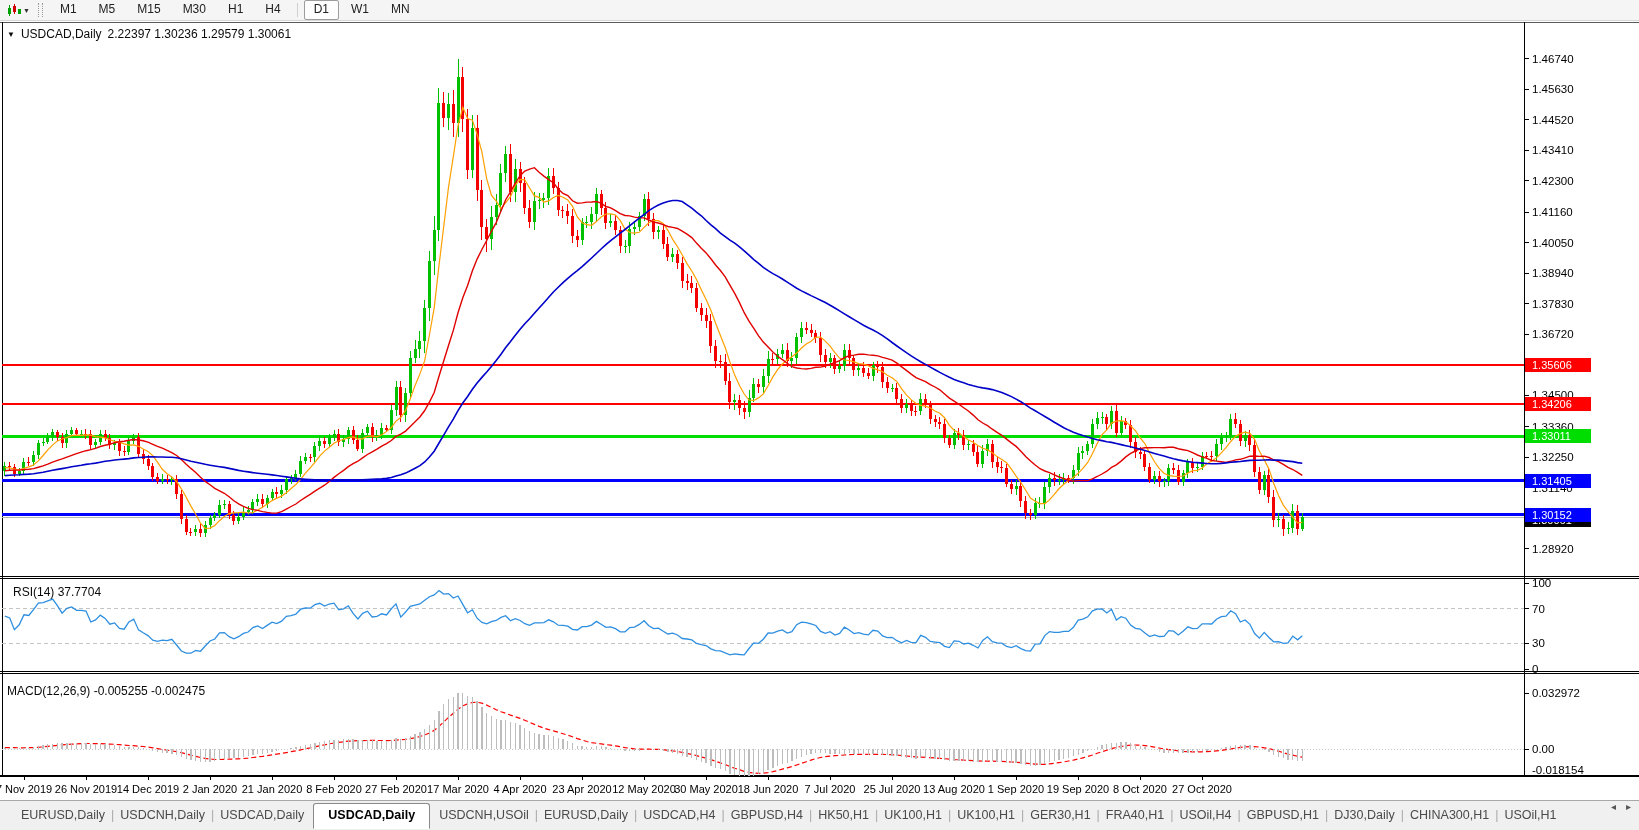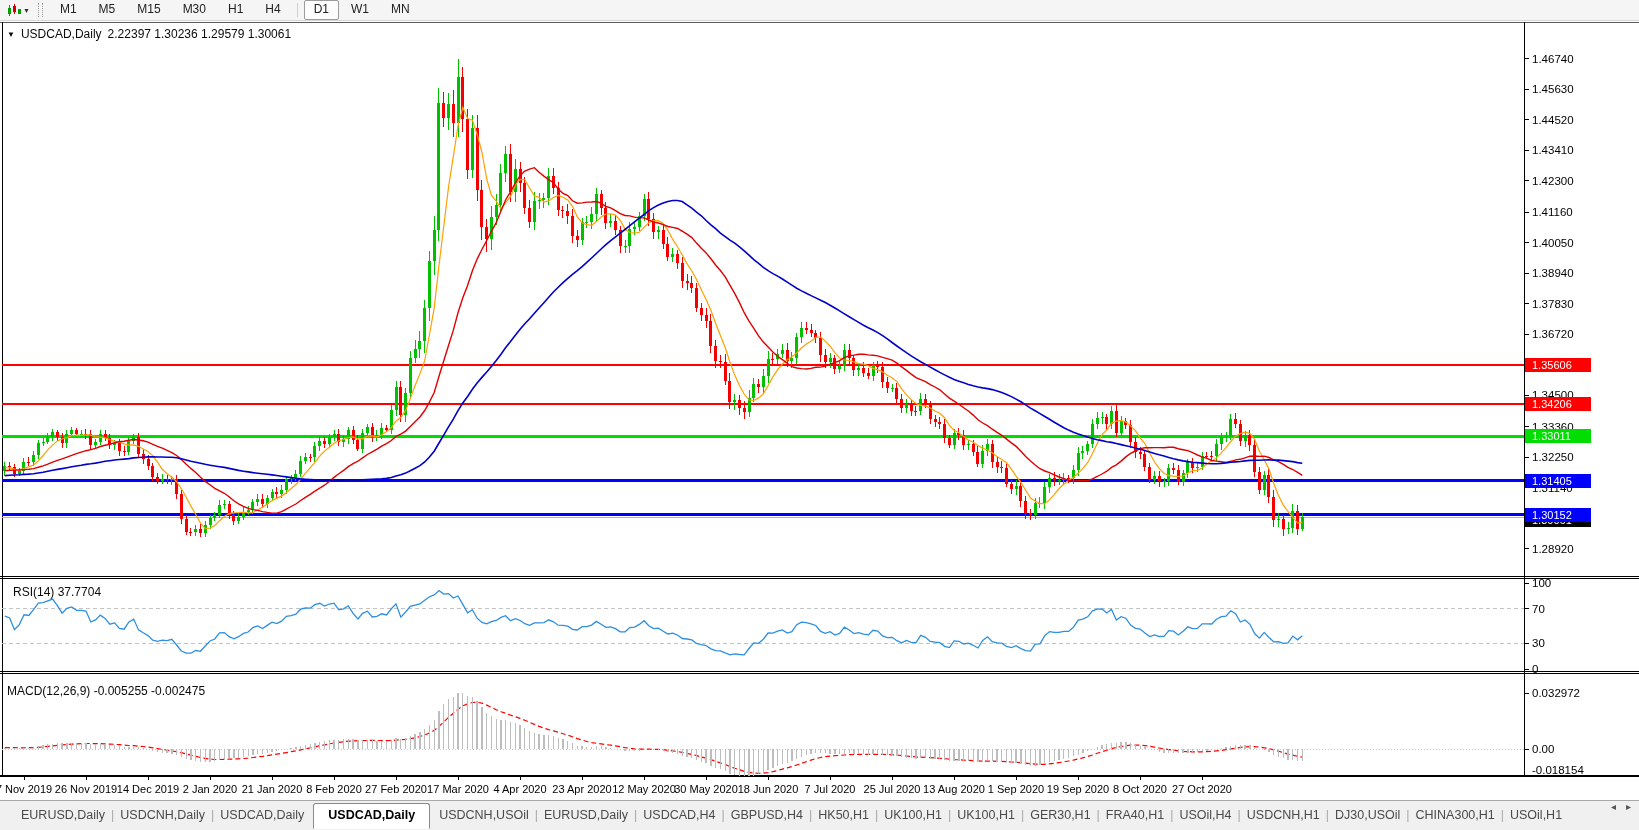--- a/index.html
+++ b/index.html
@@ -1074,23 +1074,23 @@
       <div class="tab">UK100,H1</div>
       <span class="tab-sep">|</span>
       <div class="tab">UK100,H1</div>
       <span class="tab-sep">|</span>
       <div class="tab">GER30,H1</div>
       <span class="tab-sep">|</span>
       <div class="tab">FRA40,H1</div>
       <span class="tab-sep">|</span>
       <div class="tab">USOil,H4</div>
       <span class="tab-sep">|</span>
-      <div class="tab">USDCNH,H1</div>
-      <span class="tab-sep">|</span>
-      <div class="tab">DJ30,USOil</div>
+      <div class="tab">GBPUSD,H1</div>
+      <span class="tab-sep">|</span>
+      <div class="tab">DJ30,Daily</div>
       <span class="tab-sep">|</span>
       <div class="tab">CHINA300,H1</div>
       <span class="tab-sep">|</span>
       <div class="tab">USOil,H1</div>
     </div>
   <div class="tab-arrows">
     <span id="arrow-l">◂</span>
     <span id="arrow-r">▸</span>
   </div>
 </div>

